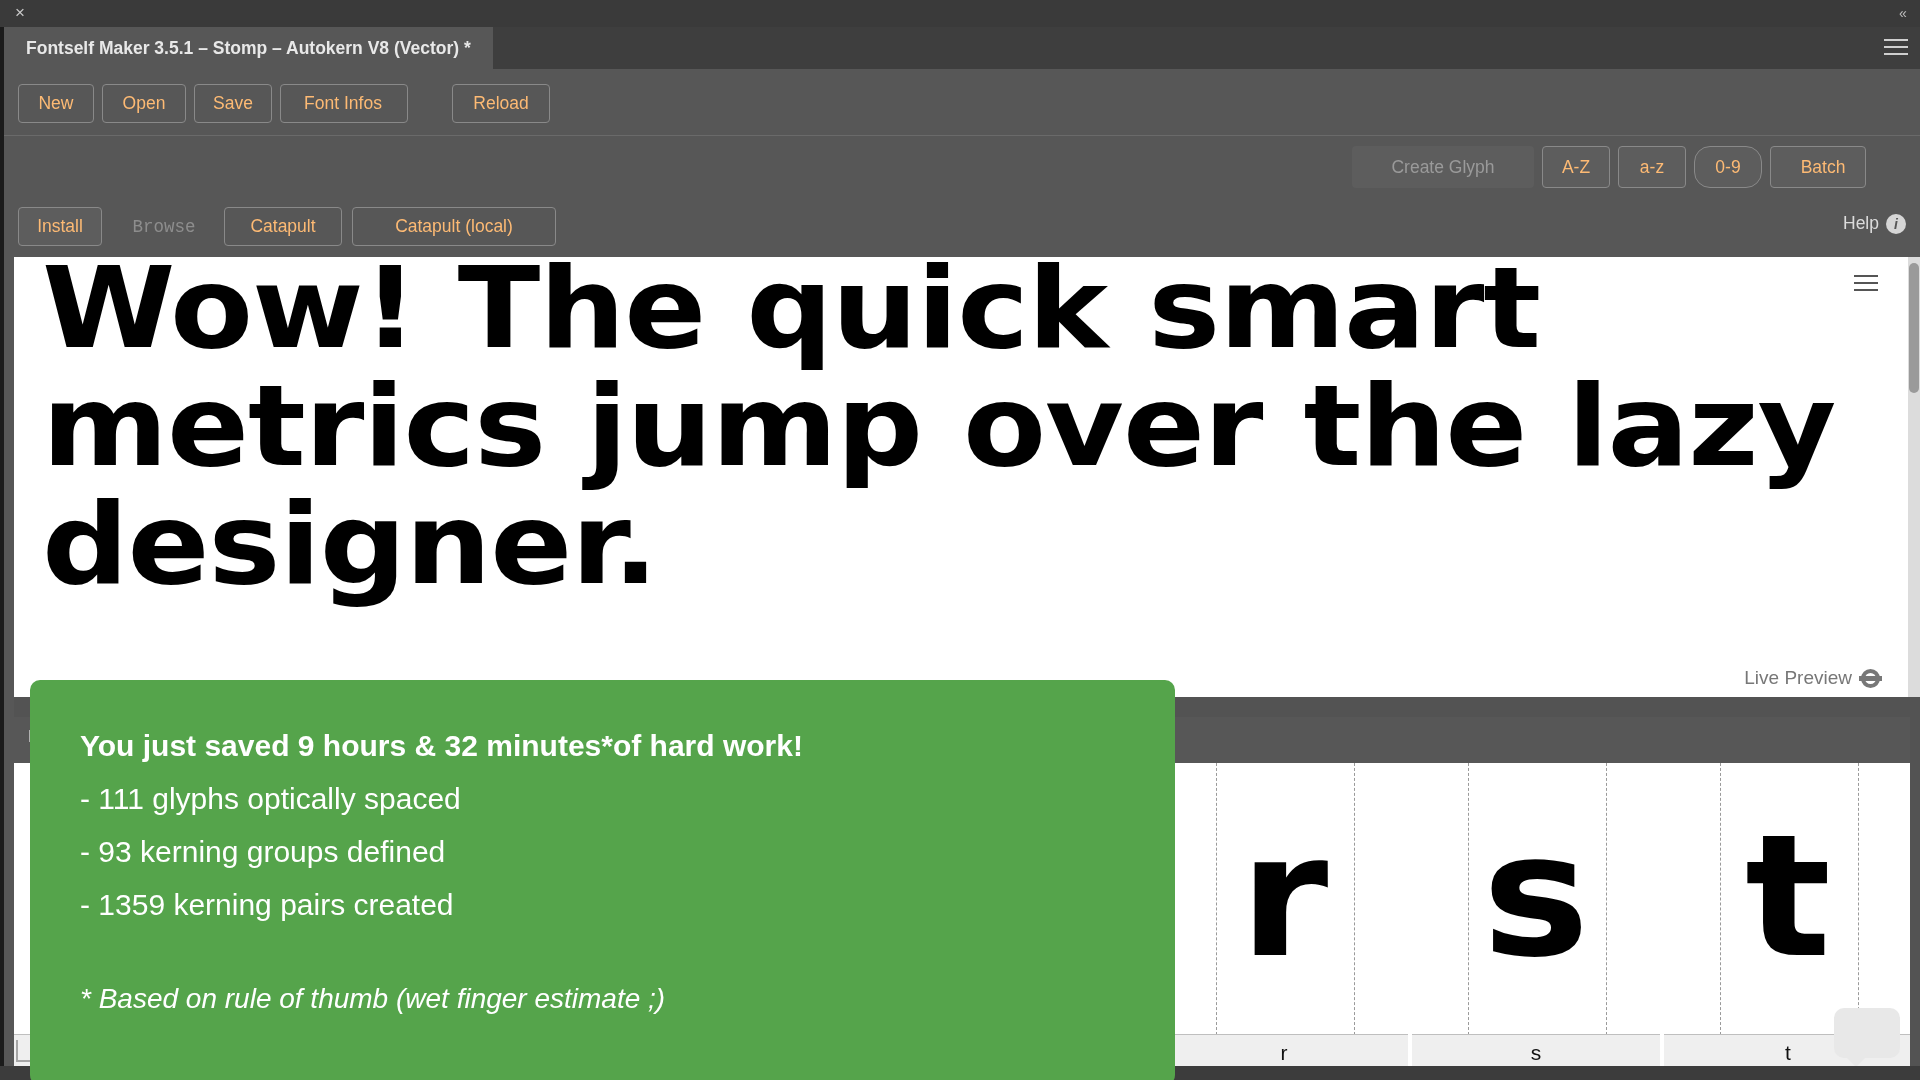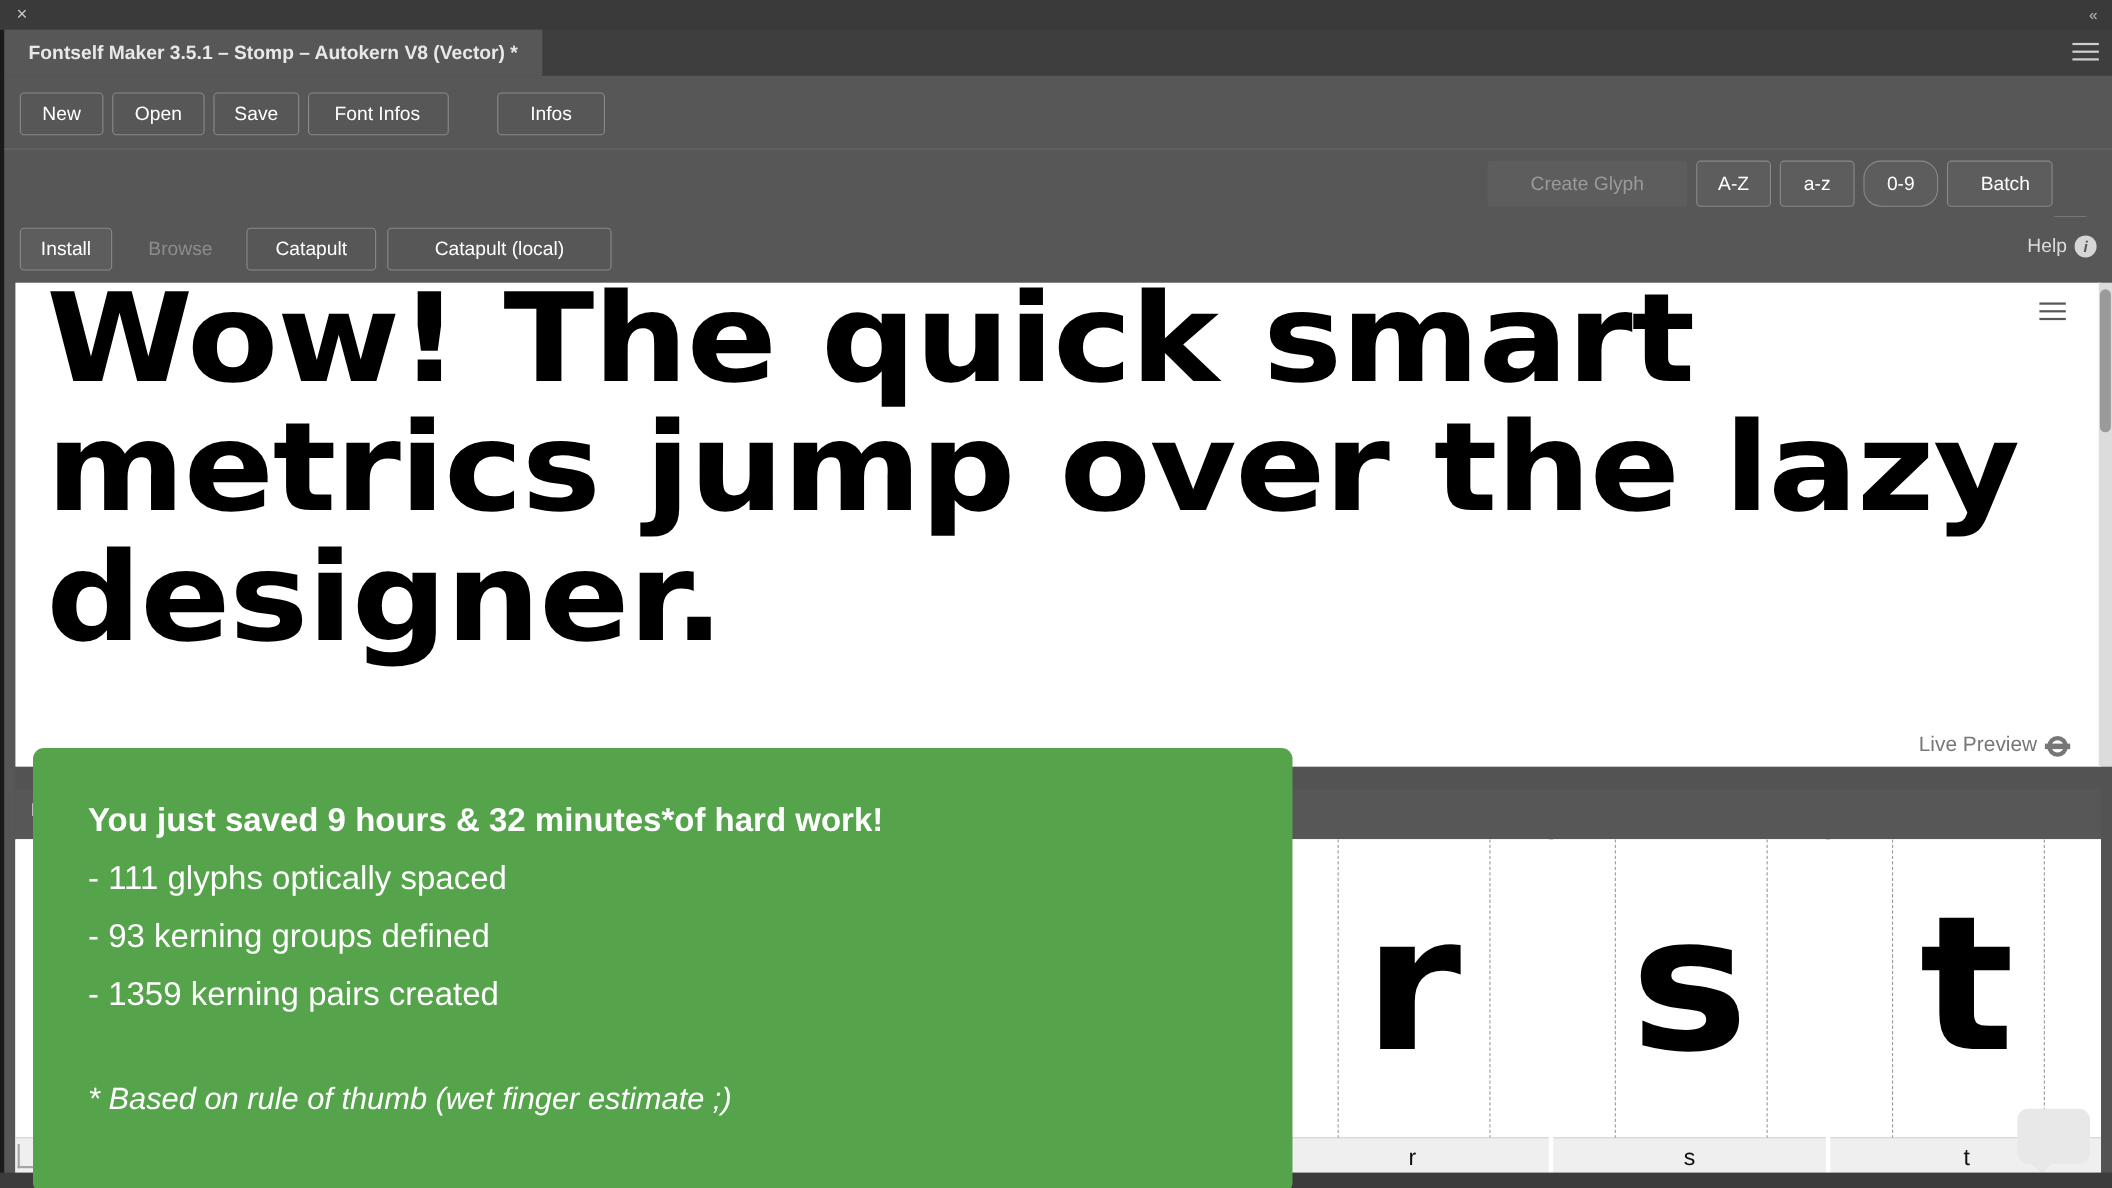--- a/index.html
+++ b/index.html
@@ -72,30 +72,30 @@
     position: absolute; left: 0; top: 42px;
     width: 1916px; height: 66px;
     background: #575757;
   }
   .btn {
     position: absolute;
     height: 39px;
     border: 1px solid #898989;
     border-radius: 4px;
     background: transparent;
-    color: #ffffff;
+    color: #fdba74;
     font-size: 17.5px;
     font-family: "Liberation Sans", sans-serif;
     display: flex; align-items: center; justify-content: center;
     padding: 0 14px;
     cursor: pointer;
     white-space: nowrap;
   }
   .btn.ghost { border-color: transparent; color: #9a9a9a; background: #5d5d5d; }
-  .btn.disabled { border-color: transparent; color: #8d8d8d; background: transparent; }
+  .btn.disabled { border-color: transparent; color: #8d8d8d; background: transparent; font-family: Liberation Mono, monospace; }
   .btn.sel { background: #5d5d5d; }
 
   
   .toolbar2 {
     position: absolute; left: 0; top: 108px;
     width: 1916px; height: 62px;
     background: #575757;
     border-top: 1px solid #6a6a6a;
   }
   .charinput {
@@ -349,21 +349,21 @@
         <span></span>
         <span></span>
       </div>
     </div>
 
     <div class="toolbar1">
       <div class="btn" style="left:14px; top:15px; width:76px;">New</div>
       <div class="btn" style="left:98px; top:15px; width:84px;">Open</div>
       <div class="btn" style="left:190px; top:15px; width:78px;">Save</div>
       <div class="btn" style="left:276px; top:15px; width:128px;padding-left:12px;">Font Infos</div>
-      <div class="btn" style="left:448px; top:15px; width:98px;">Infos</div>
+      <div class="btn" style="left:448px; top:15px; width:98px;">Reload</div>
 
       <div class="logo-badge">
         <div class="sh"></div>
         <div class="inner"></div>
       </div>
     </div>
 
     <div class="toolbar2">
       <div class="btn ghost" style="left:1348px; top:10px; width:182px; height:42px;">Create Glyph</div>
       <div class="btn sel" style="left:1538px; top:10px; width:68px; height:42px;">A-Z</div>

